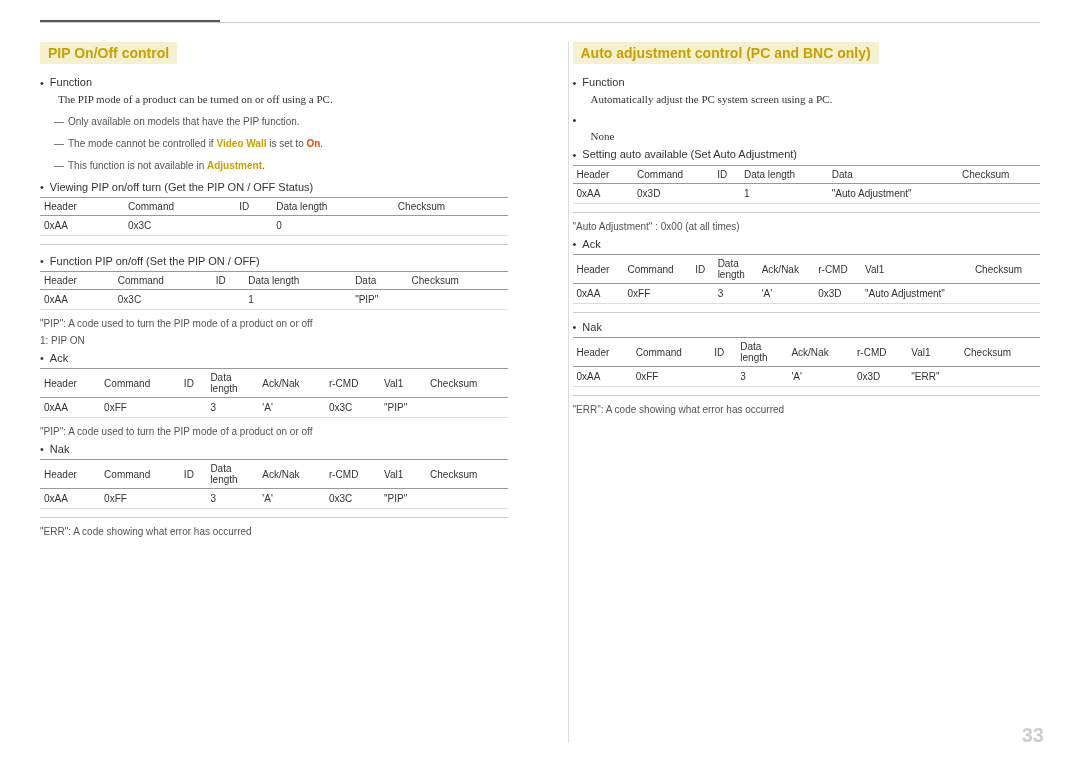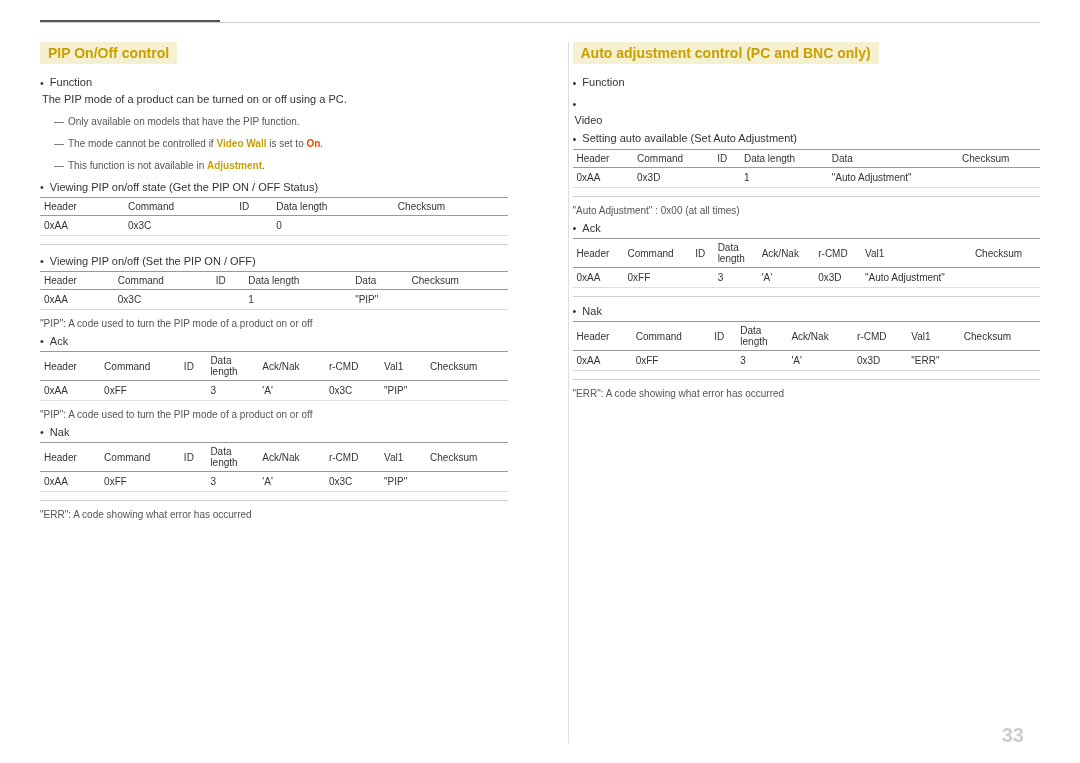--- a/index.html
+++ b/index.html
@@ -113,29 +113,30 @@
       align-items: center;
       margin: 6px 0 4px 0;
       font-size: 11px;
     }
     .ack-nak-label .bullet {
       margin-right: 6px;
     }
     .page-number {
       position: absolute;
       bottom: 16px;
-      right: 56px;
+      right: 36px;
       font-size: 20px;
       color: #ccc;
       font-weight: bold;
     }
     .function-text {
-      margin-left: 2px;
+      margin-left: 18px;
       font-size: 11px;
       margin-bottom: 4px;
+      font-family: Liberation Serif, serif;
     }
   </style>
 </head>
 <body>
 
 <div class="page-container">
   <div style="position:relative; height:4px; margin-bottom:18px;">
     <div style="position:absolute; top:0; left:0; width:180px; height:3px; background:#555;"></div>
     <div style="position:absolute; top:0; left:0; width:100%; height:1px; background:#ccc; top:2px;"></div>
   </div>
@@ -159,21 +160,21 @@
       </div>
       <div class="note-line">
         <span>The mode cannot be controlled if <span class="highlight-gold">Video Wall</span> is set to <span class="highlight-orange">On</span>.</span>
       </div>
       <div class="note-line">
         <span>This function is not available in <span class="highlight-gold">Adjustment</span>.</span>
       </div>
 
       <div class="sub-section-title">
         <span class="bullet">•</span>
-        <span>Viewing PIP on/off state (Get the PIP ON / OFF Status)</span>
+        <span>Viewing PIP on/off turn (Get the PIP ON / OFF Status)</span>
       </div>
 
       <table>
         <thead>
           <tr>
             <th>Header</th>
             <th>Command</th>
             <th>ID</th>
             <th>Data length</th>
             <th>Checksum</th>
@@ -187,21 +188,21 @@
             <td>0</td>
             <td></td>
           </tr>
         </tbody>
       </table>
 
       <hr class="divider">
 
       <div class="sub-section-title">
         <span class="bullet">•</span>
-        <span>Viewing PIP on/off (Set the PIP ON / OFF)</span>
+        <span>Function PIP on/off (Set the PIP ON / OFF)</span>
       </div>
 
       <table>
         <thead>
           <tr>
             <th>Header</th>
             <th>Command</th>
             <th>ID</th>
             <th>Data length</th>
             <th>Data</th>
@@ -214,20 +215,21 @@
             <td>0x3C</td>
             <td></td>
             <td>1</td>
             <td>"PIP"</td>
             <td></td>
           </tr>
         </tbody>
       </table>
 
       <div class="note-text">"PIP": A code used to turn the PIP mode of a product on or off</div>
+      <div class="note-text">1: PIP ON</div>
 
       <div class="ack-nak-label">
         <span class="bullet">•</span>
         <span>Ack</span>
       </div>
 
       <table>
         <thead>
           <tr>
             <th>Header</th>
@@ -295,25 +297,26 @@
     <div class="right-col">
 
       <div style="display:inline-block; background:#f5f0d0; padding:3px 8px; margin-bottom:12px;">
         <span style="font-size:14px; font-weight:bold; color:#c8a000;">Auto adjustment control (PC and BNC only)</span>
       </div>
 
       <div class="bullet-item">
         <span class="bullet">•</span>
         <span>Function</span>
       </div>
+      <div class="function-text">Automatically adjust the PC system screen using a PC.</div>
 
       <div class="bullet-item" style="margin-top:8px;">
         <span class="bullet">•</span>
       </div>
-      <div class="function-text">Video</div>
+      <div class="function-text">None</div>
 
       <div class="bullet-item" style="margin-top:6px;">
         <span class="bullet">•</span>
         <span>Setting auto available (Set Auto Adjustment)</span>
       </div>
 
       <table>
         <thead>
           <tr>
             <th>Header</th>

